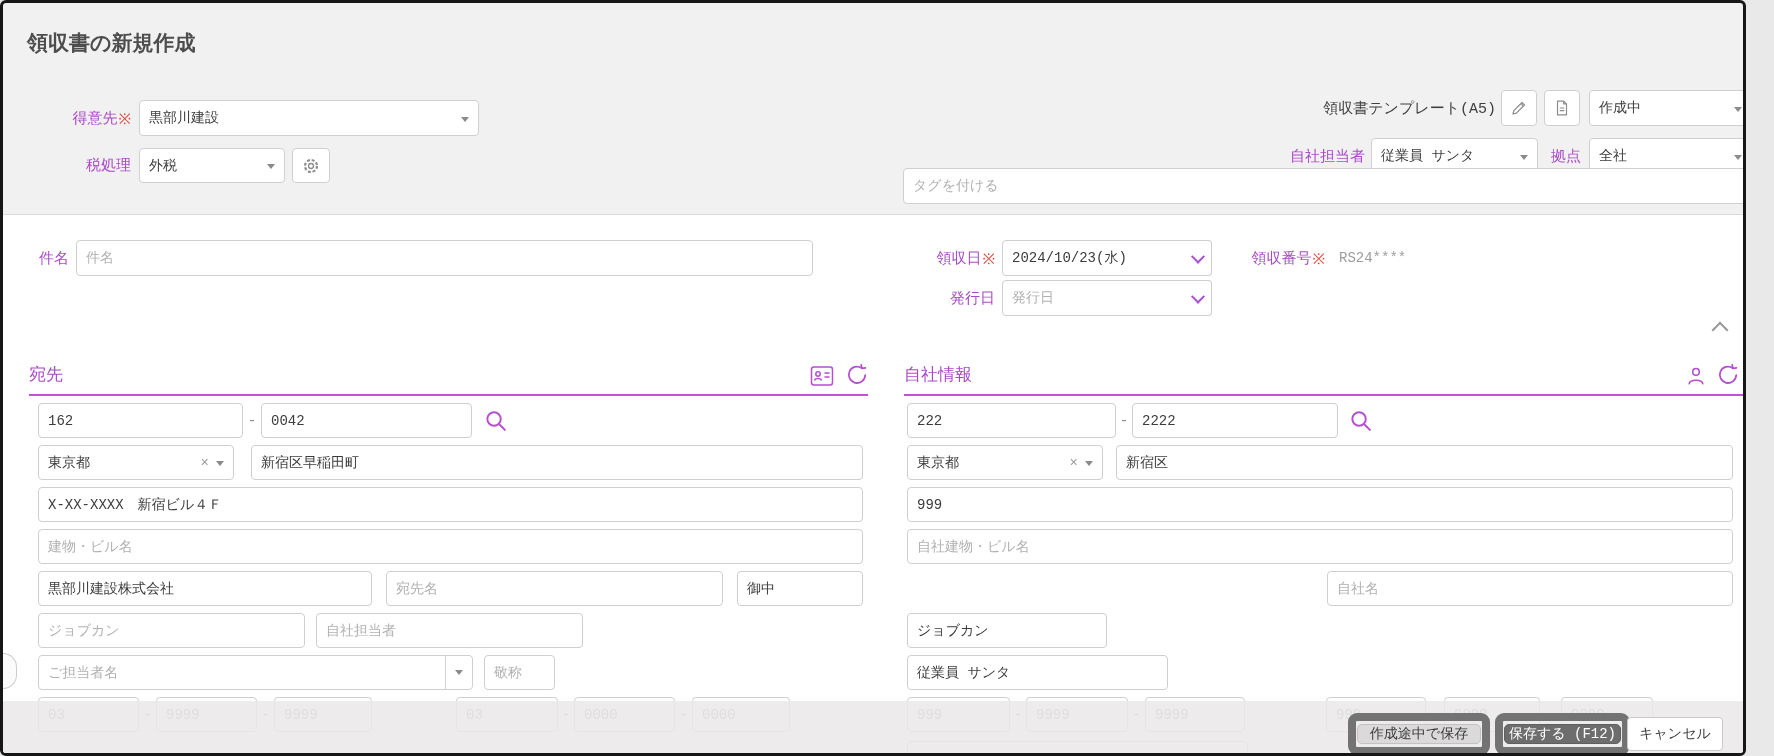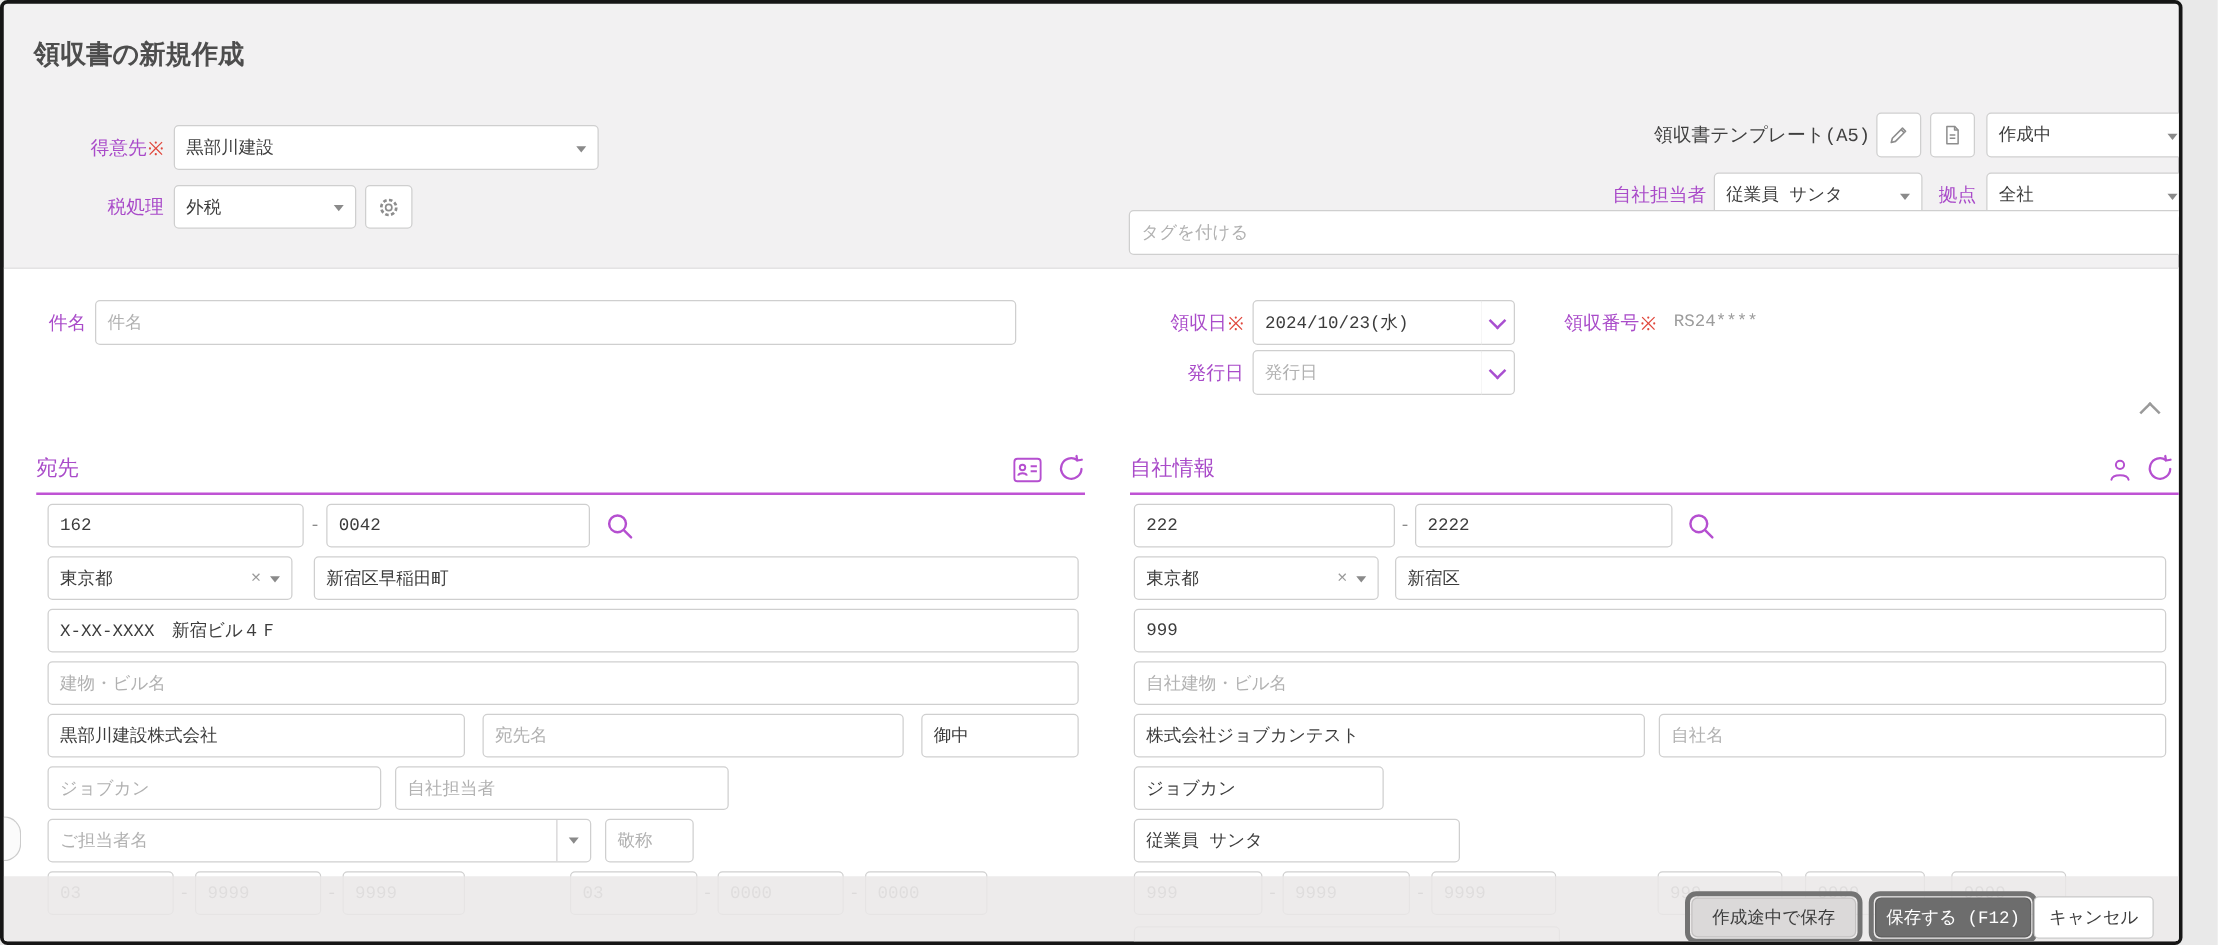--- a/index.html
+++ b/index.html
@@ -30,21 +30,21 @@
   .chevbtn{background:#fff;border:1px solid #cfcfcf;border-left:none;border-radius:0 4px 4px 0;display:flex;align-items:center;justify-content:center;}
   .chev{width:8px;height:8px;border-right:2px solid #a94fd0;border-bottom:2px solid #a94fd0;transform:rotate(45deg) translate(-1px,-1px);}
   .r-noright{border-top-right-radius:0;border-bottom-right-radius:0;}
   .iconbtn{background:#fff;border:1px solid #cfcfcf;border-radius:4px;display:flex;align-items:center;justify-content:center;}
   .dash{display:flex;align-items:center;justify-content:center;height:35px;color:#8a8a8a;font-size:14px;}
   .sec-title{font-size:17px;color:#a94bc9;}
   .sec-line{height:2px;background:#bf53d4;}
   .icon{display:flex;align-items:center;justify-content:center;}
   .chevup{width:10px;height:10px;border-right:2px solid #9a9a9a;border-bottom:2px solid #9a9a9a;transform:rotate(-135deg);}
   .footerbar{position:absolute;left:0;top:698px;width:1774px;height:58px;background:rgba(234,232,232,0.86);z-index:5;}
-  .ring{border:4px solid #737373;border-radius:9px;padding:1px;display:flex;z-index:6;background:transparent;}
+  .ring{border:8px solid #737373;border-radius:9px;padding:1px;display:flex;z-index:6;background:transparent;align-items:center;}
   .btn{display:flex;align-items:center;justify-content:center;font-size:14px;border-radius:5px;flex:1 1 auto;white-space:nowrap;}
   .btn-draft{background:#dbd9d9;border:1px solid #c3c1c1;color:#3c3c3c;}
   .btn-save{background:#6d6d6d;border:1px solid #5f5f5f;color:#ffffff;}
   .btn-cancel{background:#ffffff;border:1px solid #c9c9c9;color:#3c3c3c;z-index:6;display:flex;align-items:center;justify-content:center;font-size:14px;border-radius:4px;}
   .notch{left:0px;top:650px;width:14px;height:36px;background:#fbfbfb;border:1px solid #cccccc;border-left:none;border-radius:0 18px 18px 0;z-index:7;}
 </style>
 </head>
 <body>
 
 <div class="screen">
@@ -303,23 +303,20 @@
     </div>
 
   <div class="abs inp" style="left:904px;top:484px;width:826px;height:35px">
       <span>999</span>
     </div>
 
   <div class="abs inp" style="left:904px;top:526px;width:826px;height:35px">
       <span class="ph">自社建物・ビル名</span>
     </div>
 
-  <div class="abs inp" style="left:904px;top:568px;width:409px;height:35px">
-      <span>株式会社ジョブカンテスト</span>
-    </div>
   <div class="abs inp" style="left:1324px;top:568px;width:406px;height:35px">
       <span class="ph">自社名</span>
     </div>
 
   <div class="abs inp" style="left:904px;top:610px;width:200px;height:35px">
       <span>ジョブカン</span>
     </div>
 
   <div class="abs inp" style="left:904px;top:652px;width:261px;height:35px">
       <span>従業員 サンタ</span>

